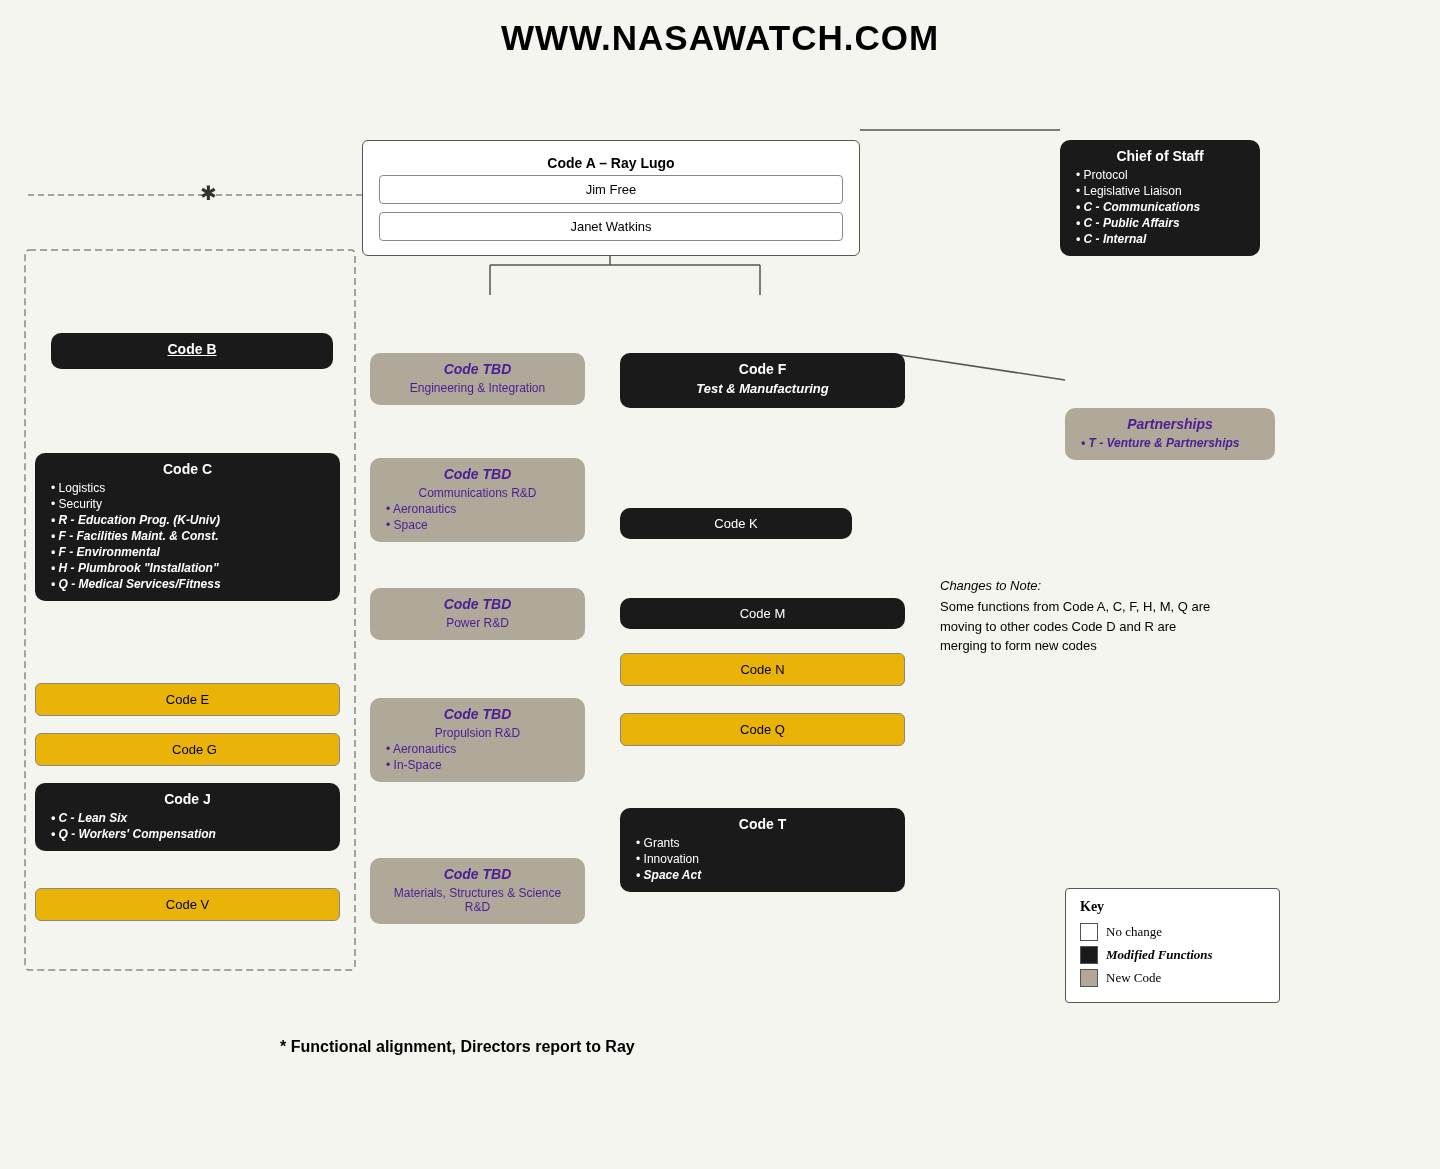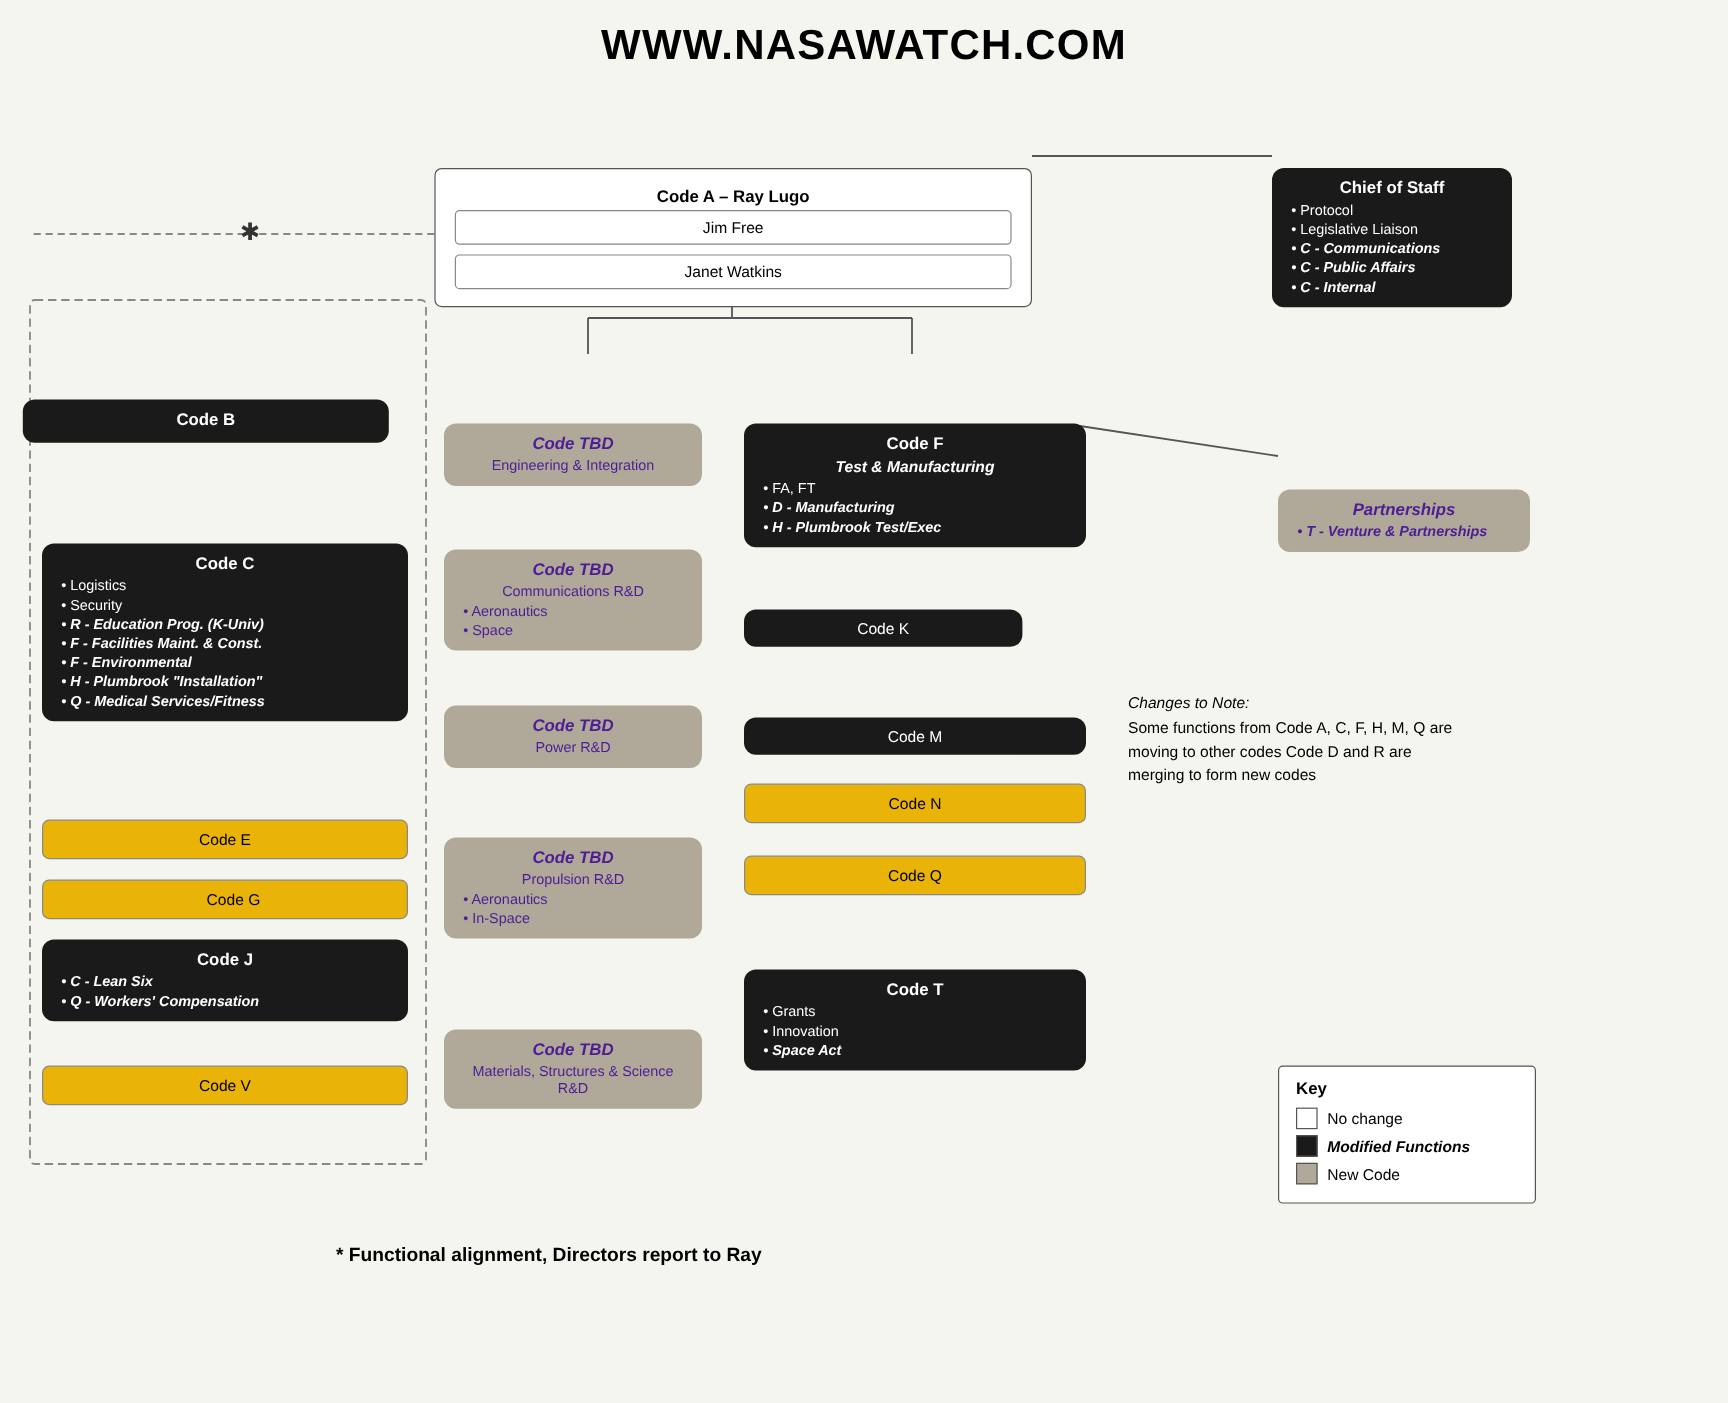--- a/index.html
+++ b/index.html
@@ -94,20 +94,21 @@
       pointer-events: none;
     }
 
     
     .key-box {
       position: absolute;
       background: #fff;
       border: 1.5px solid #555;
       border-radius: 4px;
       padding: 10px 14px;
+      font-family: Liberation Serif, serif;
     }
     .key-row {
       display: flex;
       align-items: center;
       margin-bottom: 5px;
       font-size: 13px;
     }
     .key-swatch {
       width: 18px;
       height: 18px;
@@ -166,21 +167,21 @@
     <div class="box-title">Chief of Staff</div>
     <ul class="bullet-list">
       <li>Protocol</li>
       <li>Legislative Liaison</li>
       <li class="italic bold">C - Communications</li>
       <li class="italic bold">C - Public Affairs</li>
       <li class="italic bold">C - Internal</li>
     </ul>
   </div>
 
-  <div class="box box-black" style="left:19px; top:265px; width:305px;">
+  <div class="box box-black" style="left:51px; top:265px; width:282px;text-decoration:underline;">
     <div class="box-title">Code B</div>
   </div>
 
   <div class="box box-black" style="left:35px; top:385px; width:305px;">
     <div class="box-title">Code C</div>
     <ul class="bullet-list">
       <li>Logistics</li>
       <li>Security</li>
       <li class="italic bold">R - Education Prog. (K-Univ)</li>
       <li class="italic bold">F - Facilities Maint. &amp; Const.</li>
@@ -239,25 +240,20 @@
   </div>
 
   <div class="box box-gray" style="left:370px; top:790px; width:215px; text-align:center;">
     <div class="box-title-italic">Code TBD</div>
     <div class="box-subtitle">Materials, Structures &amp; Science R&amp;D</div>
   </div>
 
   <div class="box box-black" style="left:620px; top:285px; width:285px;">
     <div class="box-title">Code F</div>
     <div style="font-size:13px; font-weight:bold; font-style:italic; text-align:center; margin-bottom:4px;">Test &amp; Manufacturing</div>
-    <ul class="bullet-list">
-      <li>FA, FT</li>
-      <li class="italic bold">D - Manufacturing</li>
-      <li class="italic bold">H - Plumbrook Test/Exec</li>
-    </ul>
   </div>
 
   <div class="box box-black" style="left:620px; top:440px; width:232px; text-align:center;">
     <span>Code K</span>
   </div>
 
   <div class="box box-black" style="left:620px; top:530px; width:285px; text-align:center;">
     <span>Code M</span>
   </div>
 

